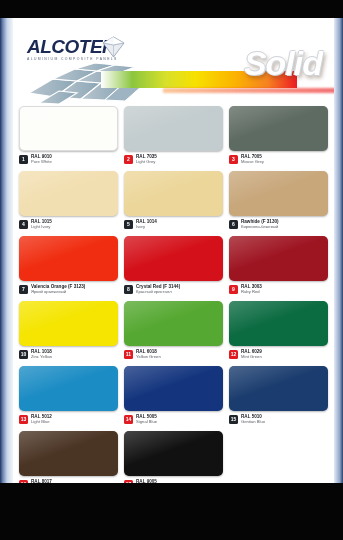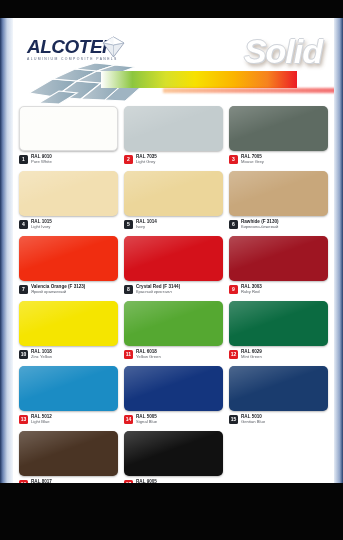--- a/index.html
+++ b/index.html
@@ -43,21 +43,21 @@
   .rainbow-bar{
     position:absolute;left:88px;top:53px;width:196px;height:17px;
     background:linear-gradient(90deg,#ffffff 0%,#8cc63f 16%,#d7e02a 33%,#f7e100 48%,#fbb400 68%,#f6821f 85%,#ec1c24 100%);
   }
   .rainbow-shadow{
     position:absolute;left:150px;top:70px;width:180px;height:5px;
     background:linear-gradient(90deg,rgba(246,130,31,.45),rgba(236,28,36,.65));
     filter:blur(1px);
   }
   .solid-title{
-    position:absolute;right:12px;top:16px;
+    position:absolute;right:12px;top:28px;
     font-size:34px;font-weight:bold;font-style:italic;
     color:#ffffff;letter-spacing:-1px;line-height:34px;
     text-shadow:
       0 0 1px #b9bdc4,
       1px 1px 0 #d3d7dd,
       -1px 0 0 #d3d7dd,
       0 -1px 0 #d3d7dd,
       2px 3px 4px rgba(90,60,30,.45);
   }
 

